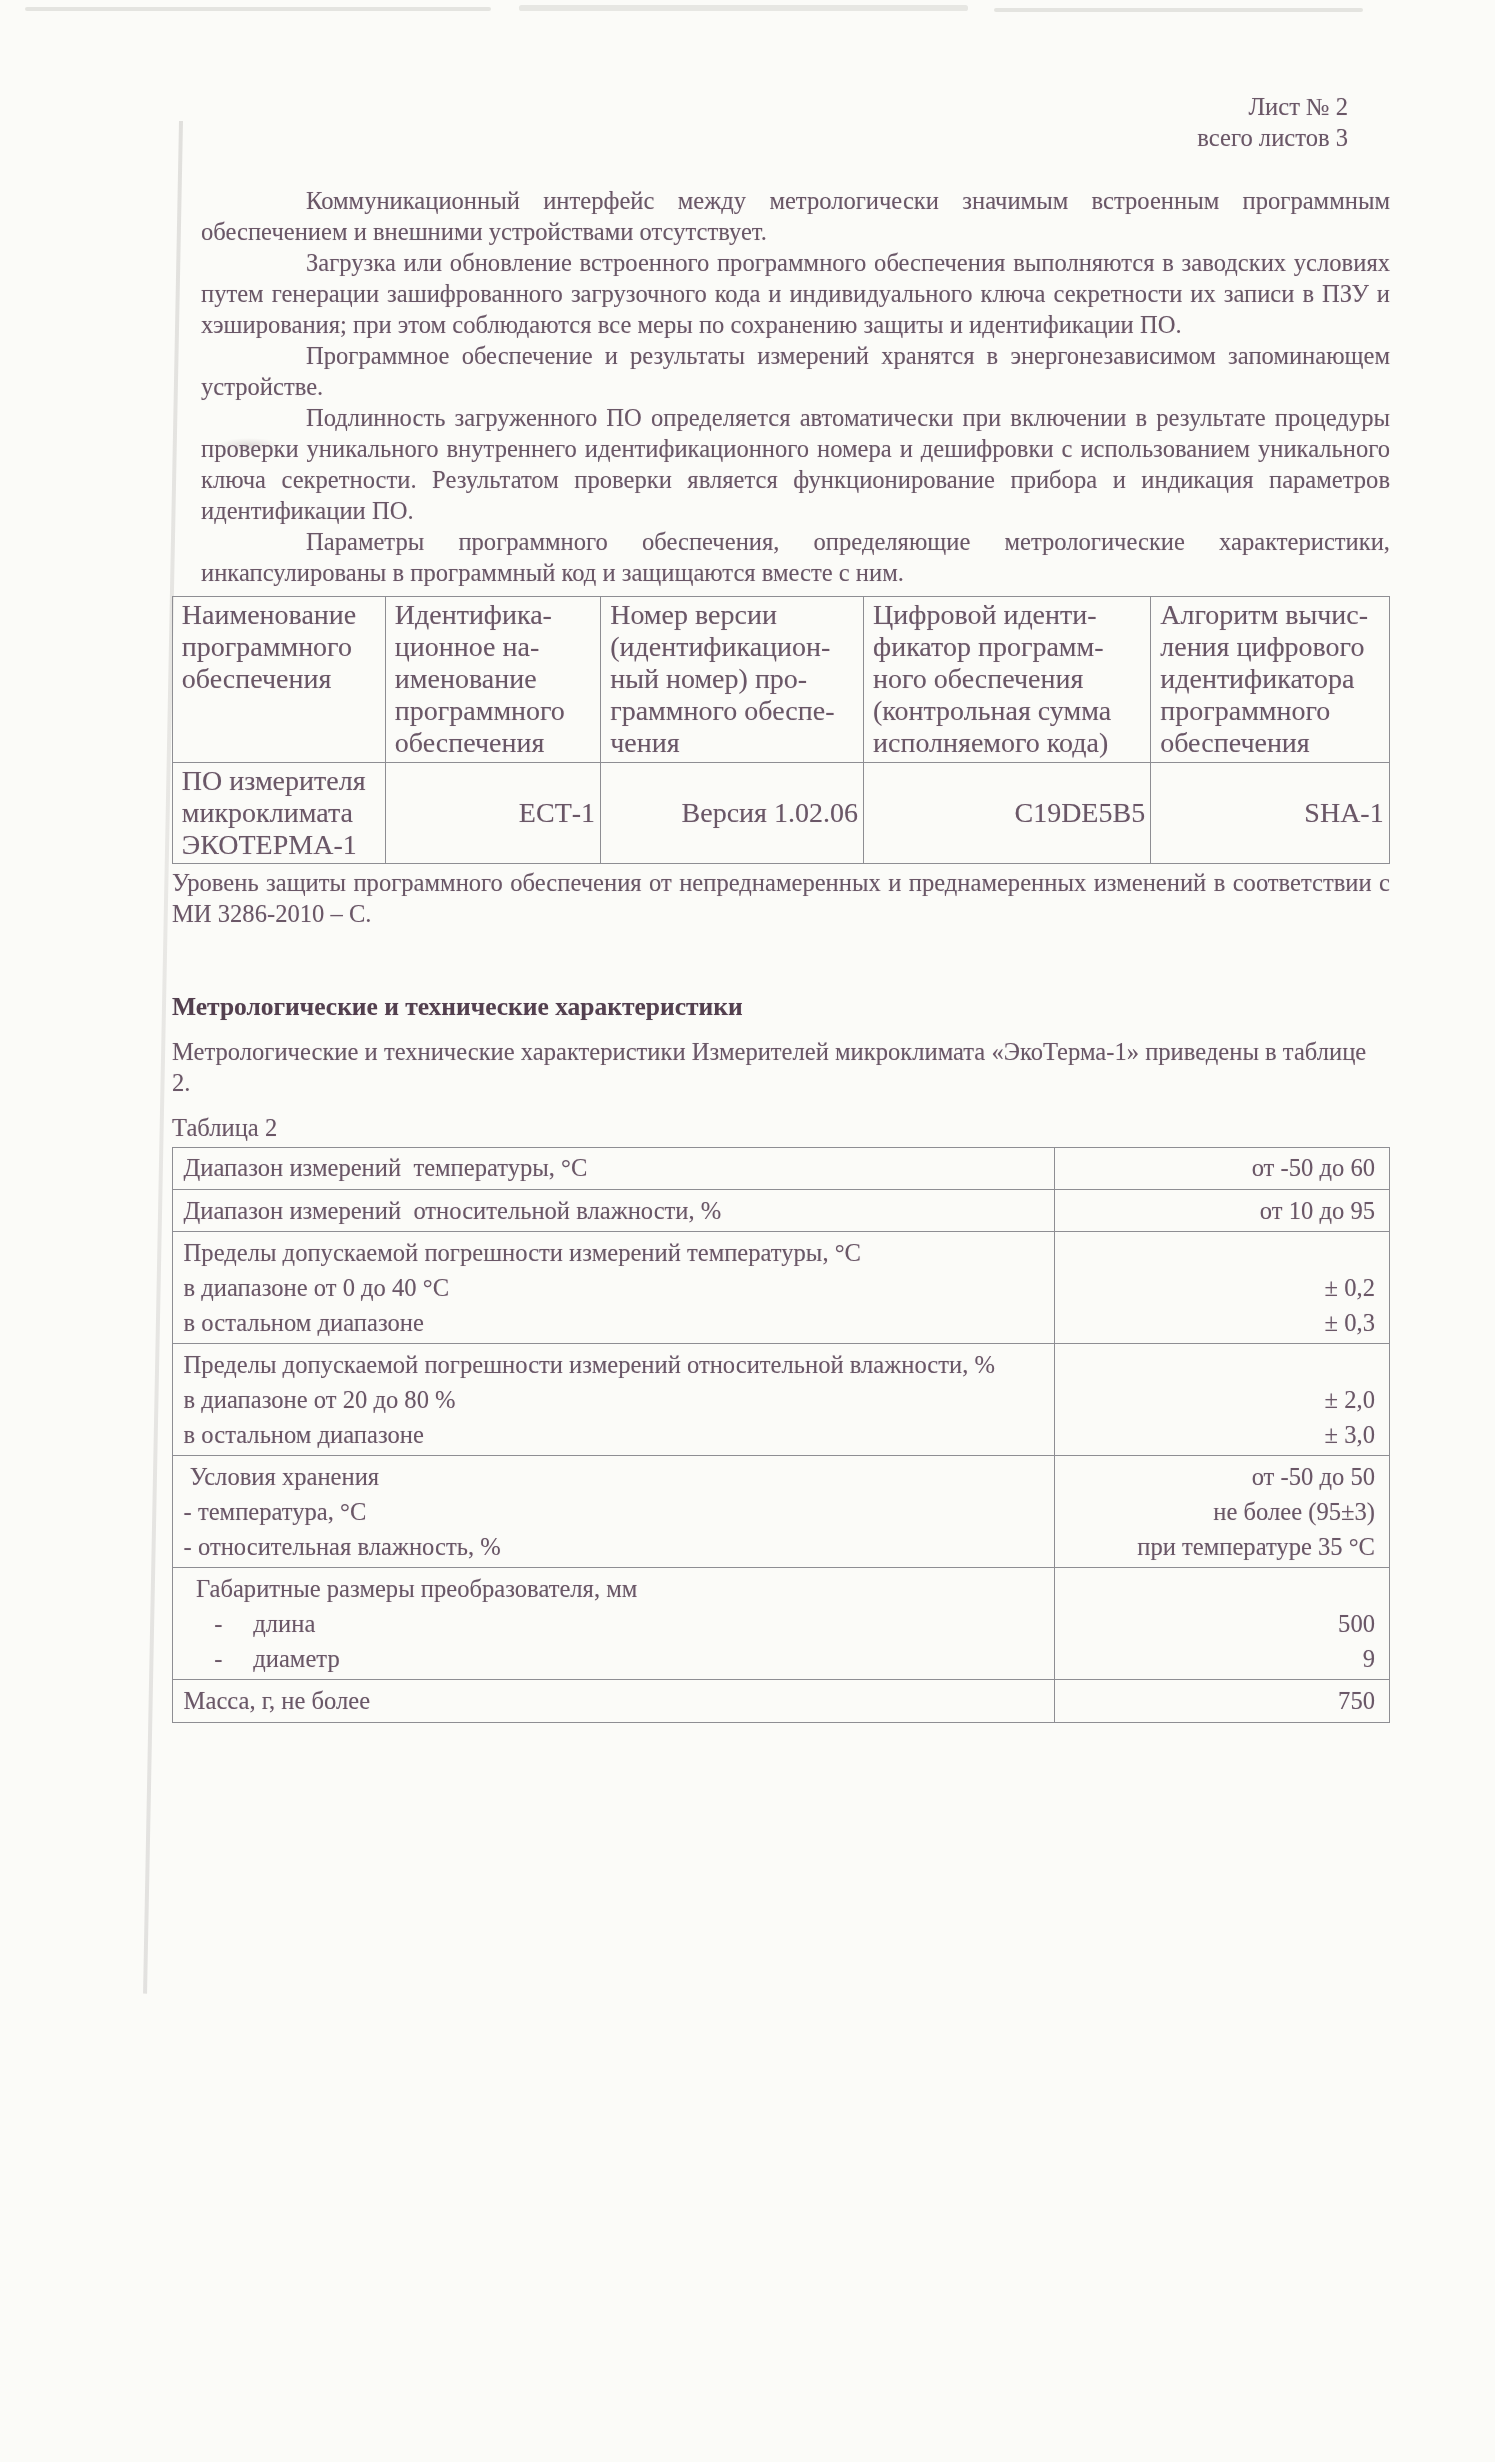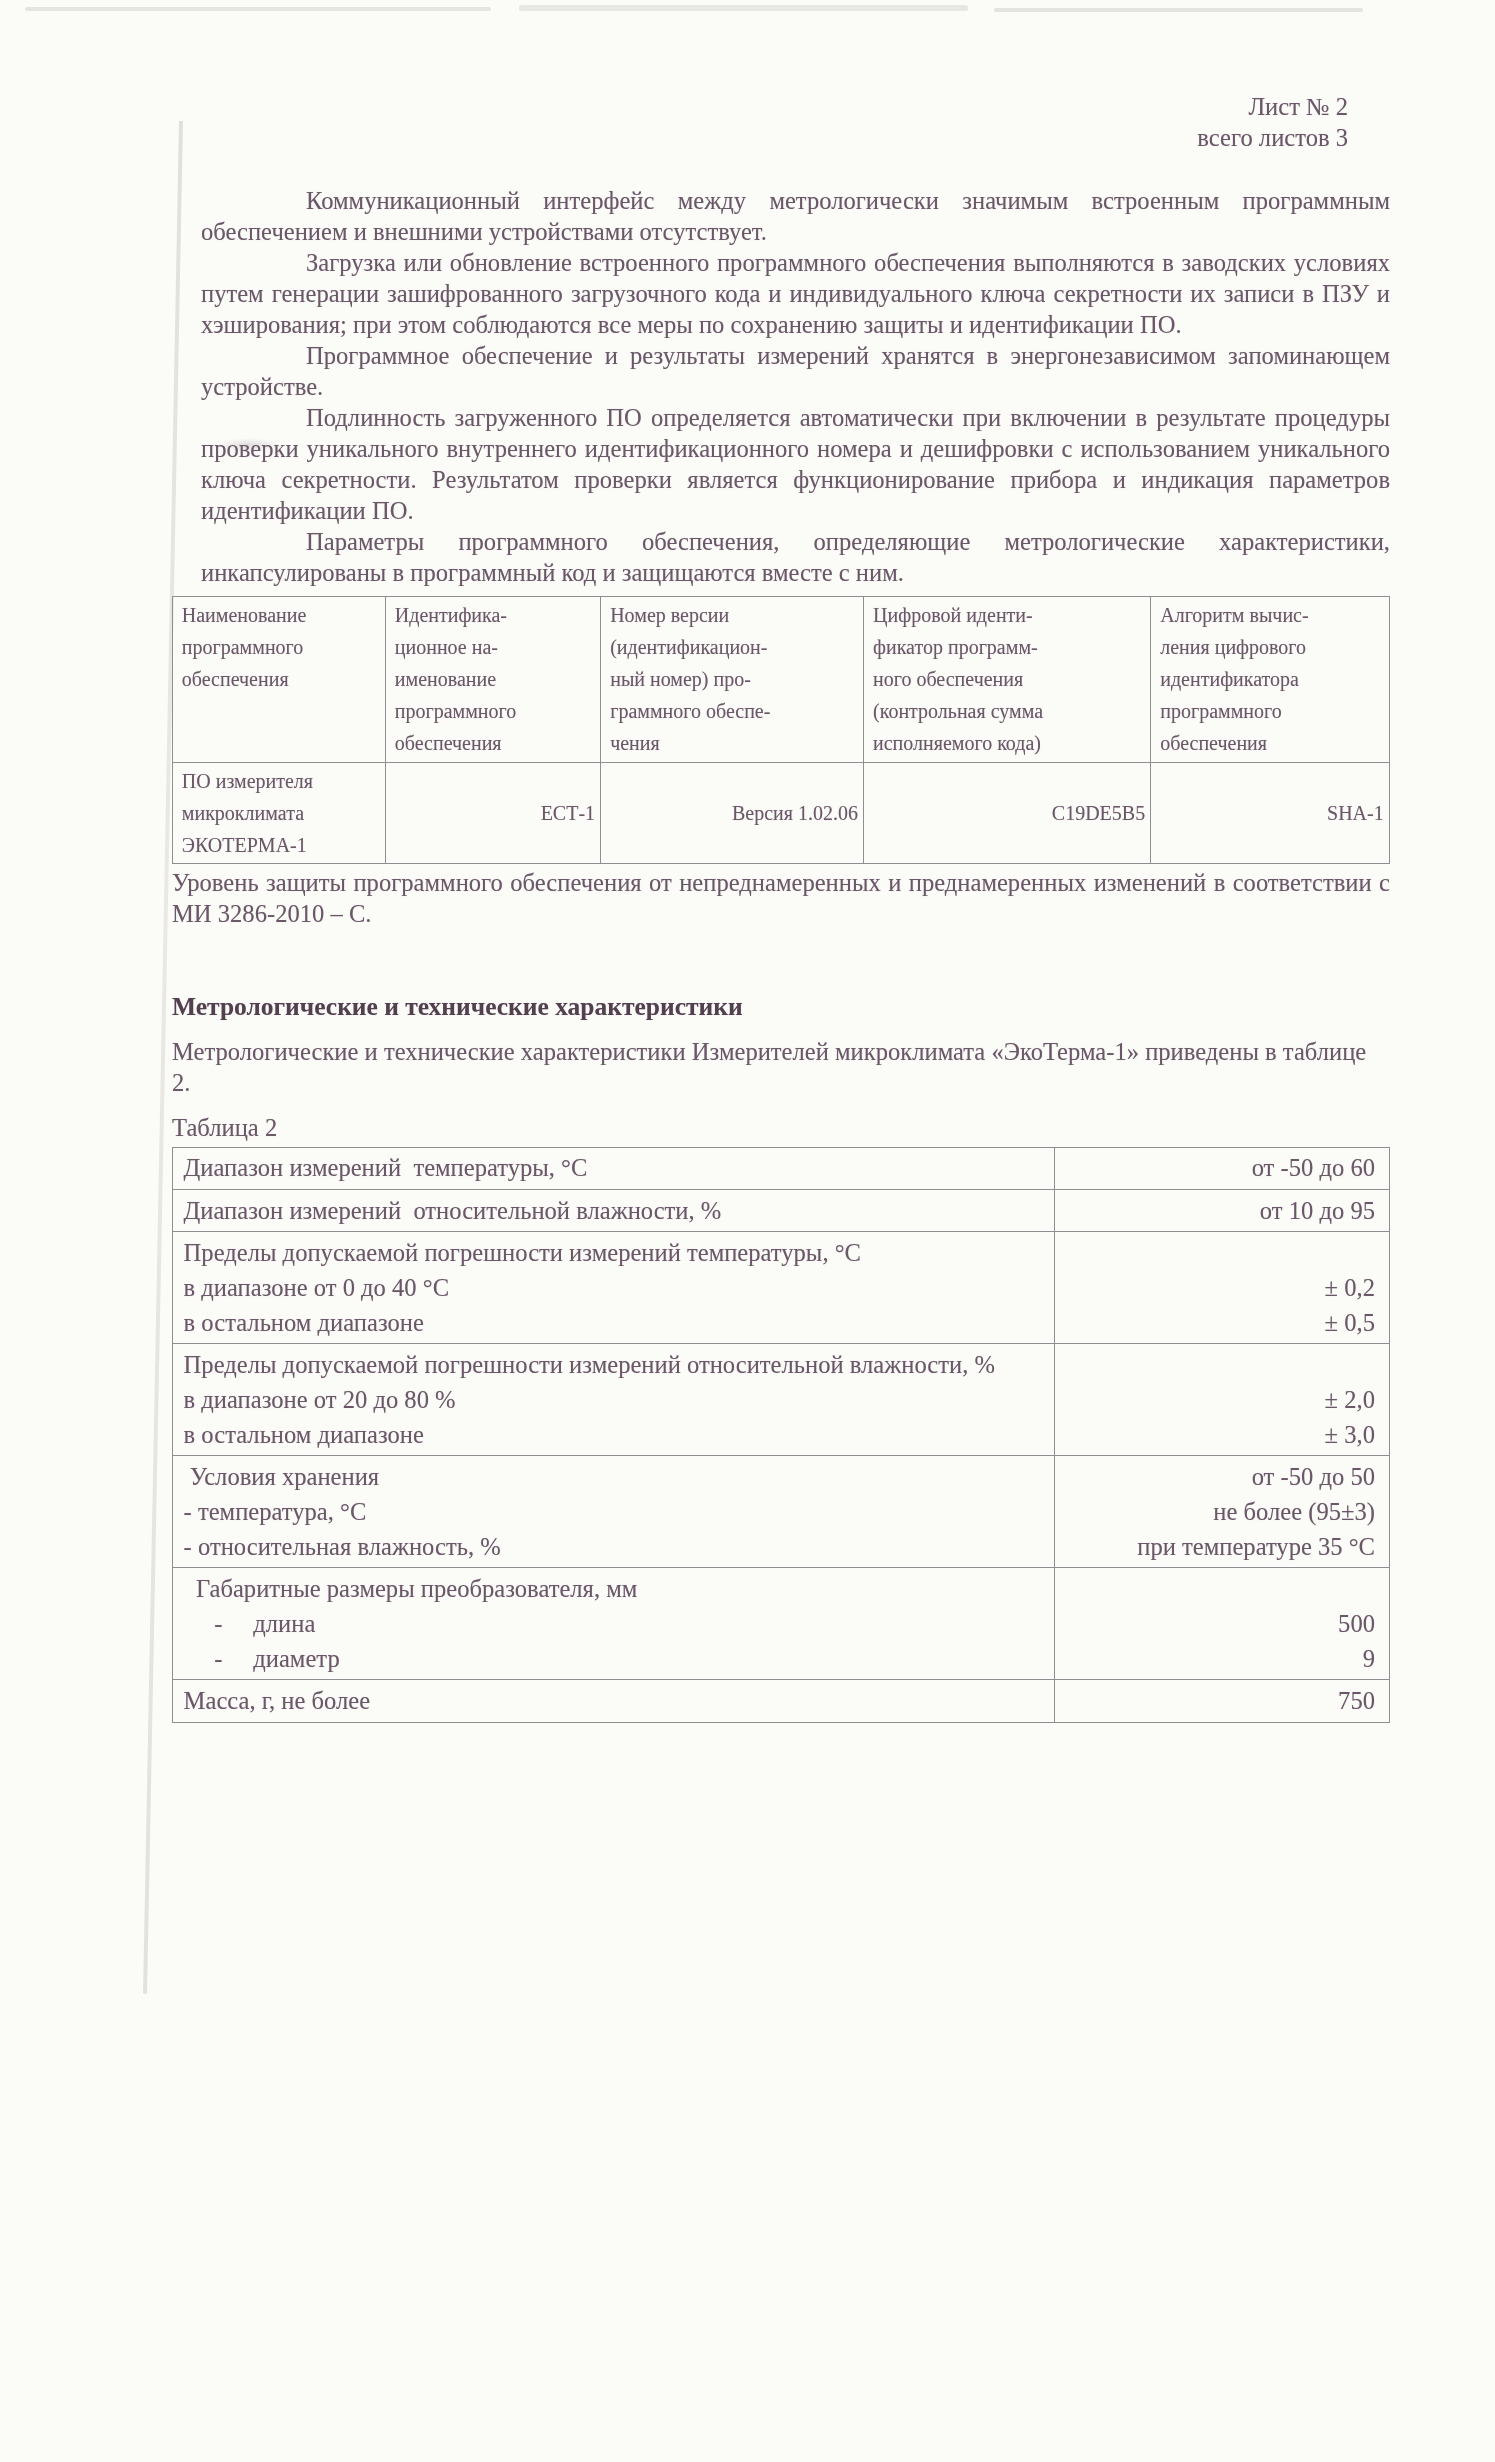--- a/index.html
+++ b/index.html
@@ -40,21 +40,21 @@
   }
   .sheet-header{text-align:right;padding-right:42px;}
   .para{margin:0;padding-left:29px;text-indent:105px;text-align:justify;}
   .para.first{margin-top:32px;}
   .caption{margin:28px 0 0;padding-left:334px;}
 
   table{border-collapse:collapse;width:100%;}
   .sw-table{margin-top:8px;}
   .sw-table th,.sw-table td{
     border:1.8px solid var(--line);
-    font-weight:normal;font-size:20px;line-height:32px;
+    font-weight:normal;font-size:28px;line-height:32px;
     white-space:pre-wrap;vertical-align:top;text-align:left;
     padding:1.8px 5.3px 3.5px 8.8px;
   }
   .sw-table td{vertical-align:middle;text-align:right;padding:1.8px 5.3px;}
   .sw-table td.first{ text-align:left;padding-left:8.8px;}
 
   .note{margin:3.5px 0 0;text-align:justify;}
 
   .section-heading{
     margin:62px 0 13px;font-size:25.5px;line-height:32px;
@@ -155,21 +155,21 @@
       </tr>
       <tr>
         <td class="label-cell">Диапазон измерений  относительной влажности, %</td>
         <td class="value-cell">от 10 до 95</td>
       </tr>
       <tr>
         <td class="label-cell">Пределы допускаемой погрешности измерений температуры, °С
 в диапазоне от 0 до 40 °С
 в остальном диапазоне</td>
         <td class="value-cell">± 0,2
-± 0,5</td>
+± 0,3</td>
       </tr>
       <tr>
         <td class="label-cell">Пределы допускаемой погрешности измерений относительной влажности, %
 в диапазоне от 20 до 80 %
 в остальном диапазоне</td>
         <td class="value-cell">± 2,0
 ± 3,0</td>
       </tr>
       <tr>
         <td class="label-cell"> Условия хранения

